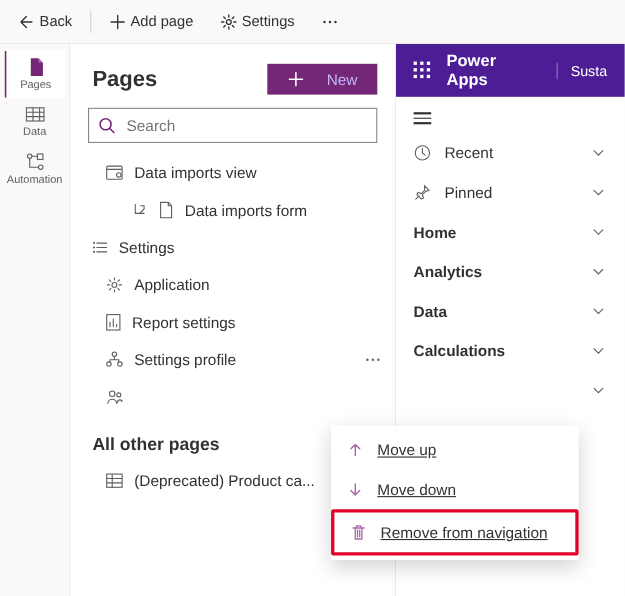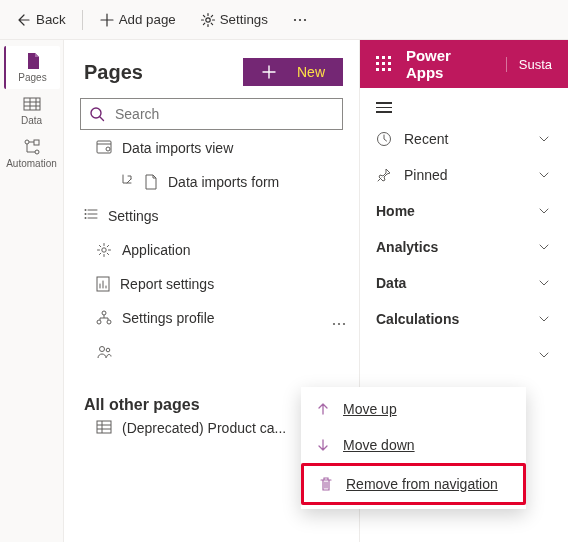--- a/index.html
+++ b/index.html
@@ -15,36 +15,36 @@
   
   .rail { position: absolute; left: 0; top: 40px; width: 64px; height: calc(100% - 40px); background: #faf9f8; display: flex; flex-direction: column; align-items: center; padding-top: 6px; border-right: 1px solid #edebe9; }
   .rail-item { display: flex; flex-direction: column; align-items: center; gap: 2px; padding: 6px 0; width: 56px; font-size: 10px; color: #605e5c; cursor: pointer; border-radius: 2px; }
   .rail-item.sel { background: #fff; border-left: 2px solid #742774; }
   .rail-icon { width: 18px; height: 18px; display:flex; align-items:center; justify-content:center; }
 
   
   .panel { position: absolute; left: 64px; top: 40px; width: 296px; height: calc(100% - 40px); background: #fff; border-right: 1px solid #edebe9; display:flex; flex-direction:column; }
   .panel-hd { display:flex; align-items:center; justify-content:space-between; padding: 18px 16px 12px 20px; }
   .panel-hd h1 { margin:0; font-size:20px; font-weight:600; }
-  .btn-new { display:flex; align-items:center; gap:20px; background:#742774; color:#fde047; border:none; padding:6px 18px; font-size:14px; cursor:pointer; }
+  .btn-new { display:flex; align-items:center; gap:20px; background:#742774; color:#c4b5fd; border:none; padding:6px 18px; font-size:14px; cursor:pointer; }
   .search { margin: 0 16px 10px 16px; height:32px; border:1px solid #8a8886; display:flex; align-items:center; padding:0 8px; gap:8px; background:#fff;justify-content:flex-end; }
   .search input { border:none; outline:none; flex:1; font-size:14px; background:transparent; }
 
   .tree { flex:1; overflow:auto; padding-bottom:10px; position:relative; }
-  .node { display:flex; align-items:flex-start; gap:10px; height:34px; padding-left:20px; cursor:pointer; }
+  .node { display:flex; align-items:center; gap:10px; height:34px; padding-left:20px; cursor:pointer; }
   .node.l1 { padding-left:32px; }
   .node.l2 { padding-left:58px; }
   .node-label { font-size:14px; color:#323130; white-space:nowrap; overflow:hidden; text-overflow:ellipsis; flex:1; }
   .node-more { width:28px; height:28px; display:flex; align-items:center; justify-content:center; color:#605e5c; margin-right:6px; visibility:hidden;}
   .node.showmore .node-more { visibility:visible; }
   .group-hd { font-size:16px; font-weight:600; padding:18px 0 6px 20px; }
 
   
   .preview { position:absolute; left:360px; top:40px; right:0; bottom:0; background:#fff; }
-  .app-hd { height:48px; background:#be185d; color:#fff; display:flex; align-items:center; gap:14px; padding:0 16px; font-weight:600;}
+  .app-hd { height:48px; background:#4c1d95; color:#fff; display:flex; align-items:center; gap:14px; padding:0 16px; font-weight:600;}
   .waffle { width:16px; height:16px; display:grid; grid-template-columns:repeat(3,3px); grid-template-rows:repeat(3,3px); gap:3px; }
   .waffle span { width:3px; height:3px; background:#fff; display:block; }
   .app-title { font-size:15px; }
   .app-sust { padding-left:12px; border-left:1px solid rgba(255,255,255,.4); font-weight:400; font-size:13px; }
   .hamb { display:flex; flex-direction:column; gap:3px; padding:14px 16px 8px 16px; cursor:pointer; }
   .hamb span { display:block; width:16px; height:1.5px; background:#323130; }
   .nav-list { display:flex; flex-direction:column; }
   .nav-item { display:flex; align-items:center; justify-content:space-between; height:36px; padding:0 18px 0 16px; cursor:pointer; }
   .nav-lead { display:flex; align-items:center; gap:12px; }
   .nav-label { font-size:14px; }

